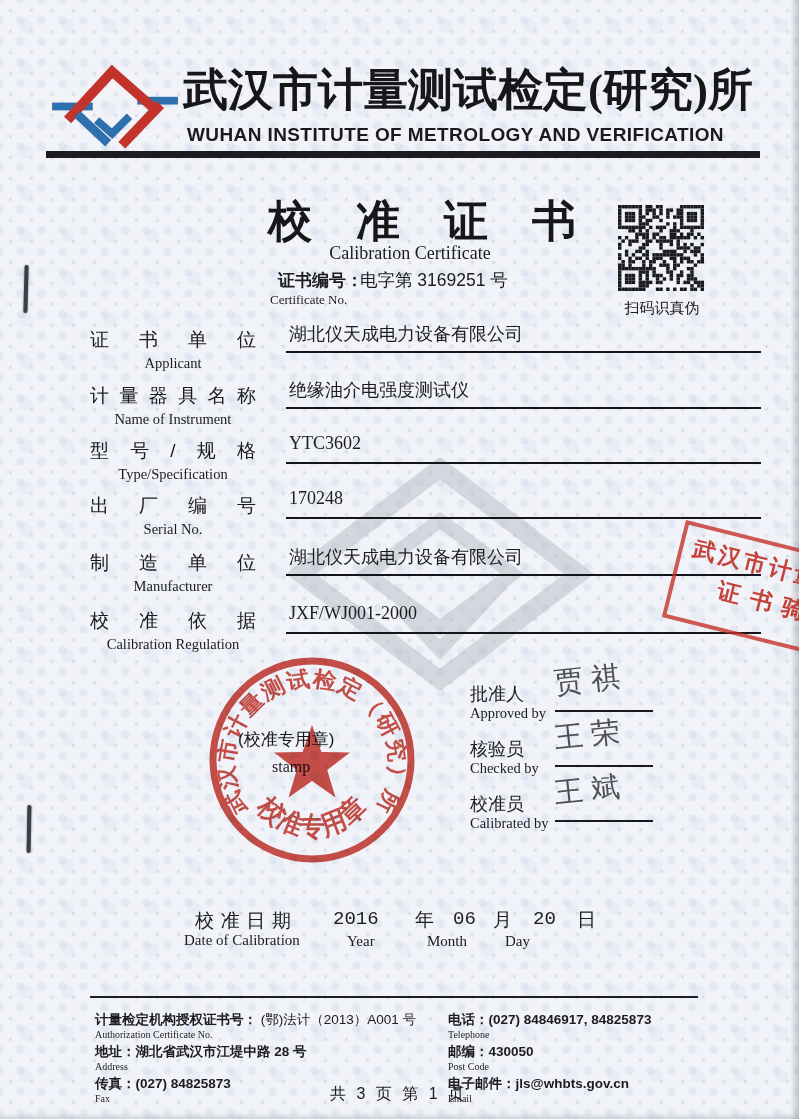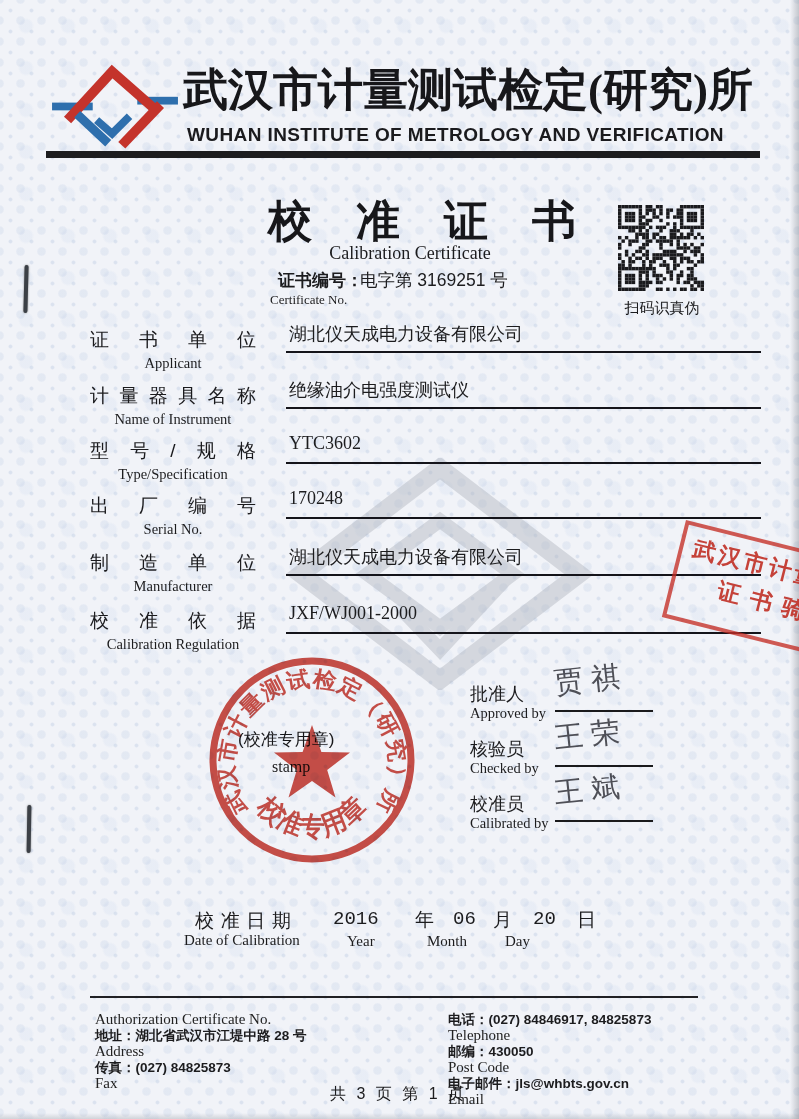--- a/index.html
+++ b/index.html
@@ -74,21 +74,21 @@
   .d-cjk{position:absolute;top:907px;font-size:19px;font-weight:500;}
   .d-en{position:absolute;top:933px;font-size:15px;font-family:"Liberation Serif", serif;}
 
   
   .f-line{left:90px;top:996px;width:608px;height:2px;background:#202024;}
   .fcol{position:absolute;top:1013px;z-index:3;}
   .fcol.left{left:95px;width:340px;}
   .fcol.right{left:448px;width:320px;}
   .fcn{font-size:13.5px;font-weight:600;line-height:14px;margin-bottom:2px;white-space:nowrap;}
   .fcn .val{font-weight:500;}
-  .fen{font-size:15px;font-family:"Liberation Serif", serif;line-height:12px;margin-bottom:4px;color:#222;}
+  .fen{font-size:10px;font-family:"Liberation Serif", serif;line-height:12px;margin-bottom:4px;color:#222;}
   .pageinfo{left:330px;top:1084px;font-size:16px;font-weight:500;letter-spacing:3px;z-index:3;text-align:right;}
 </style>
 </head>
 <body>
 
 <div class="page">
 
   <div class="staple" style="left:24px;top:265px;transform:rotate(1.5deg);"></div>
   <div class="staple" style="left:27px;top:805px;transform:rotate(1deg);"></div>
 
@@ -527,20 +527,21 @@
   <span class="d-num" style="left:453px">06</span>
   <span class="d-cjk" style="left:493px">月</span>
   <span class="d-num" style="left:533px">20</span>
   <span class="d-cjk" style="left:577px">日</span>
   <span class="d-en" style="left:347px">Year</span>
   <span class="d-en" style="left:427px">Month</span>
   <span class="d-en" style="left:505px">Day</span>
 
   <div class="abs f-line"></div>
   <div class="fcol left">
+    <div class="fcn"><span>计量检定机构授权证书号：</span> <span class="val">(鄂)法计（2013）A001 号</span></div>
     <div class="fen">Authorization Certificate No.</div>
     <div class="fcn">地址：湖北省武汉市江堤中路 28 号</div>
     <div class="fen">Address</div>
     <div class="fcn">传真：(027) 84825873</div>
     <div class="fen">Fax</div>
   </div>
   <div class="fcol right">
     <div class="fcn">电话：(027) 84846917, 84825873</div>
     <div class="fen">Telephone</div>
     <div class="fcn">邮编：430050</div>

